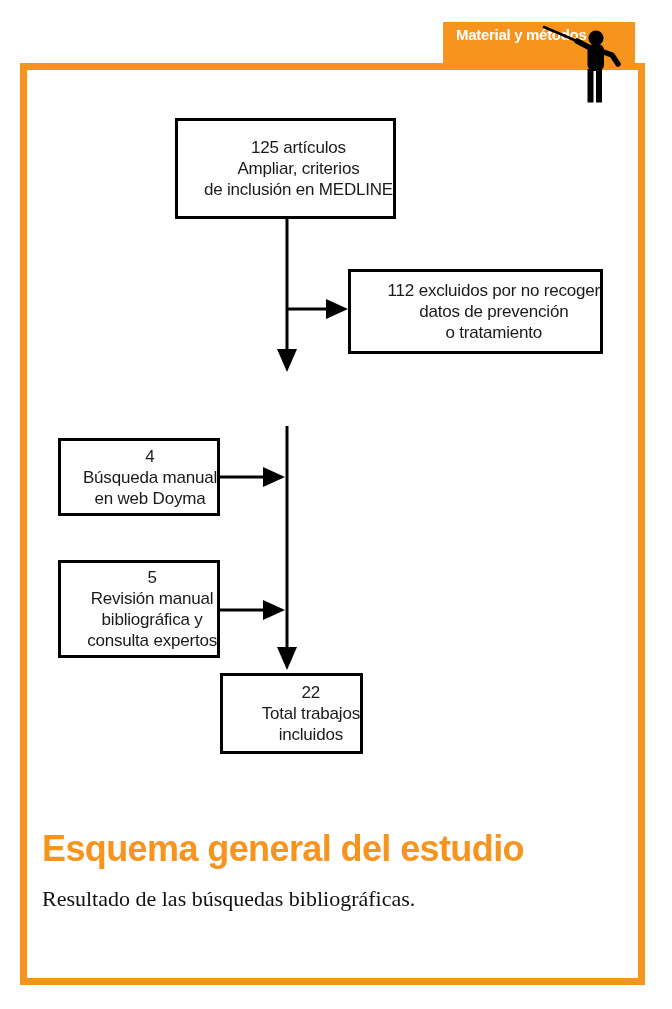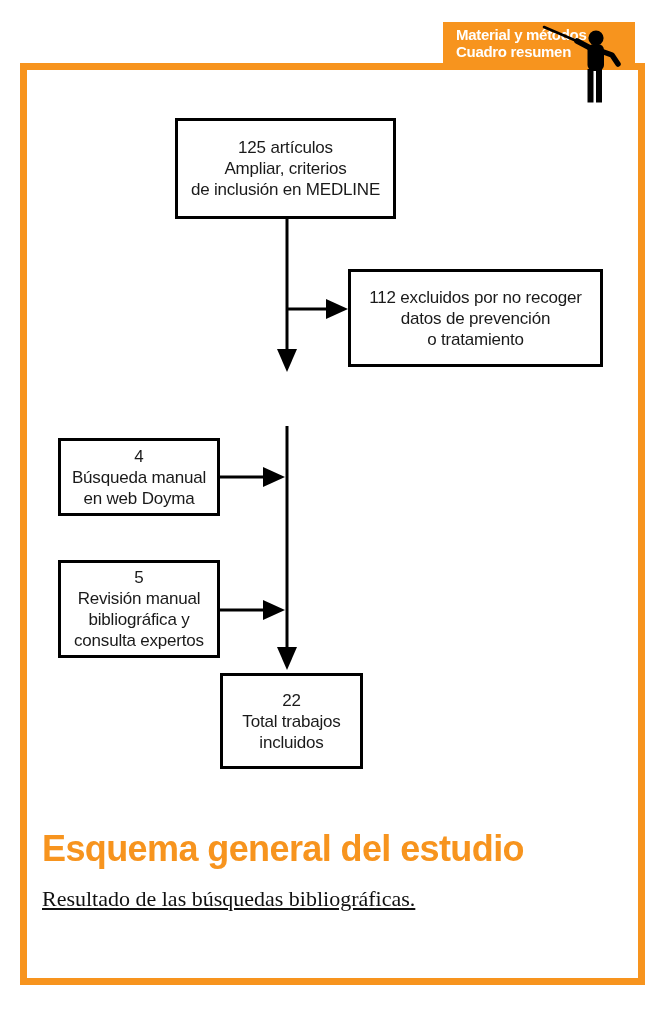--- a/index.html
+++ b/index.html
@@ -61,68 +61,66 @@
     z-index: 1;
     pointer-events: none;
   }
   .fbox {
     position: absolute;
     border: 3px solid #000000;
     box-sizing: border-box;
     background: #ffffff;
     display: flex;
     align-items: center;
-    justify-content: center;
+    justify-content: flex-end;
     text-align: center;
     z-index: 2;
   }
   .fbox .fbox-text {
     white-space: pre-line;
     font-size: 17px;
     line-height: 21px;
     color: #1a1a1a;
     letter-spacing: -0.2px;
   }
   .box-medline  { left: 175px; top: 118px; width: 221px; height: 101px; }
-  .box-excluded { left: 348px; top: 269px; width: 255px; height: 98px;  }
+  .box-excluded { left: 348px; top: 269px; width: 255px; height: 85px;  }
   .box-retained { left: 229px; top: 374px; width: 117px; height: 52px;  }
   .box-doyma    { left: 58px;  top: 438px; width: 162px; height: 78px;  }
   .box-review   { left: 58px;  top: 560px; width: 162px; height: 98px;  }
-  .box-total    { left: 220px; top: 673px; width: 143px; height: 96px;  }
+  .box-total    { left: 220px; top: 673px; width: 143px; height: 81px;  }
   .footer-title {
     position: absolute;
     left: 42px;
     top: 828px;
     font-size: 36px;
     font-weight: bold;
     letter-spacing: -0.6px;
     color: #F7941E;
     z-index: 2;
   }
   .footer-caption {
     position: absolute;
     left: 42px;
     top: 886px;
     font-family: "Liberation Serif", serif;
     font-size: 22px;
     color: #111111;
     z-index: 2;
-    text-decoration: underline;
   }
 </style>
 </head>
 <body>
 
 <div class="page">
 
   <div class="frame"></div>
 
   <div class="header-tab">
     <div class="tab-line">Material y métodos</div>
-    <div class="tab-line">Cuadro resumen</div>
   </div>
 
   <svg class="presenter" viewBox="0 0 90 85">
     <line x1="39" y1="18" x2="4" y2="3" stroke="#000" stroke-width="2.6" stroke-linecap="round"></line>
     <line x1="54" y1="26" x2="37" y2="17" stroke="#000" stroke-width="5.5" stroke-linecap="round"></line>
     <path d="M58 26 L72 31 L78 40" fill="none" stroke="#000" stroke-width="5.5" stroke-linecap="round" stroke-linejoin="round"></path>
     <circle cx="56" cy="14" r="7.6" fill="#000"></circle>
     <rect x="47.5" y="20" width="16.5" height="27" rx="6" fill="#000"></rect>
     <line x1="50.5" y1="45" x2="50.5" y2="78.5" stroke="#000" stroke-width="6" stroke-linecap="butt"></line>
     <line x1="59" y1="45" x2="59" y2="78.5" stroke="#000" stroke-width="6" stroke-linecap="butt"></line>

